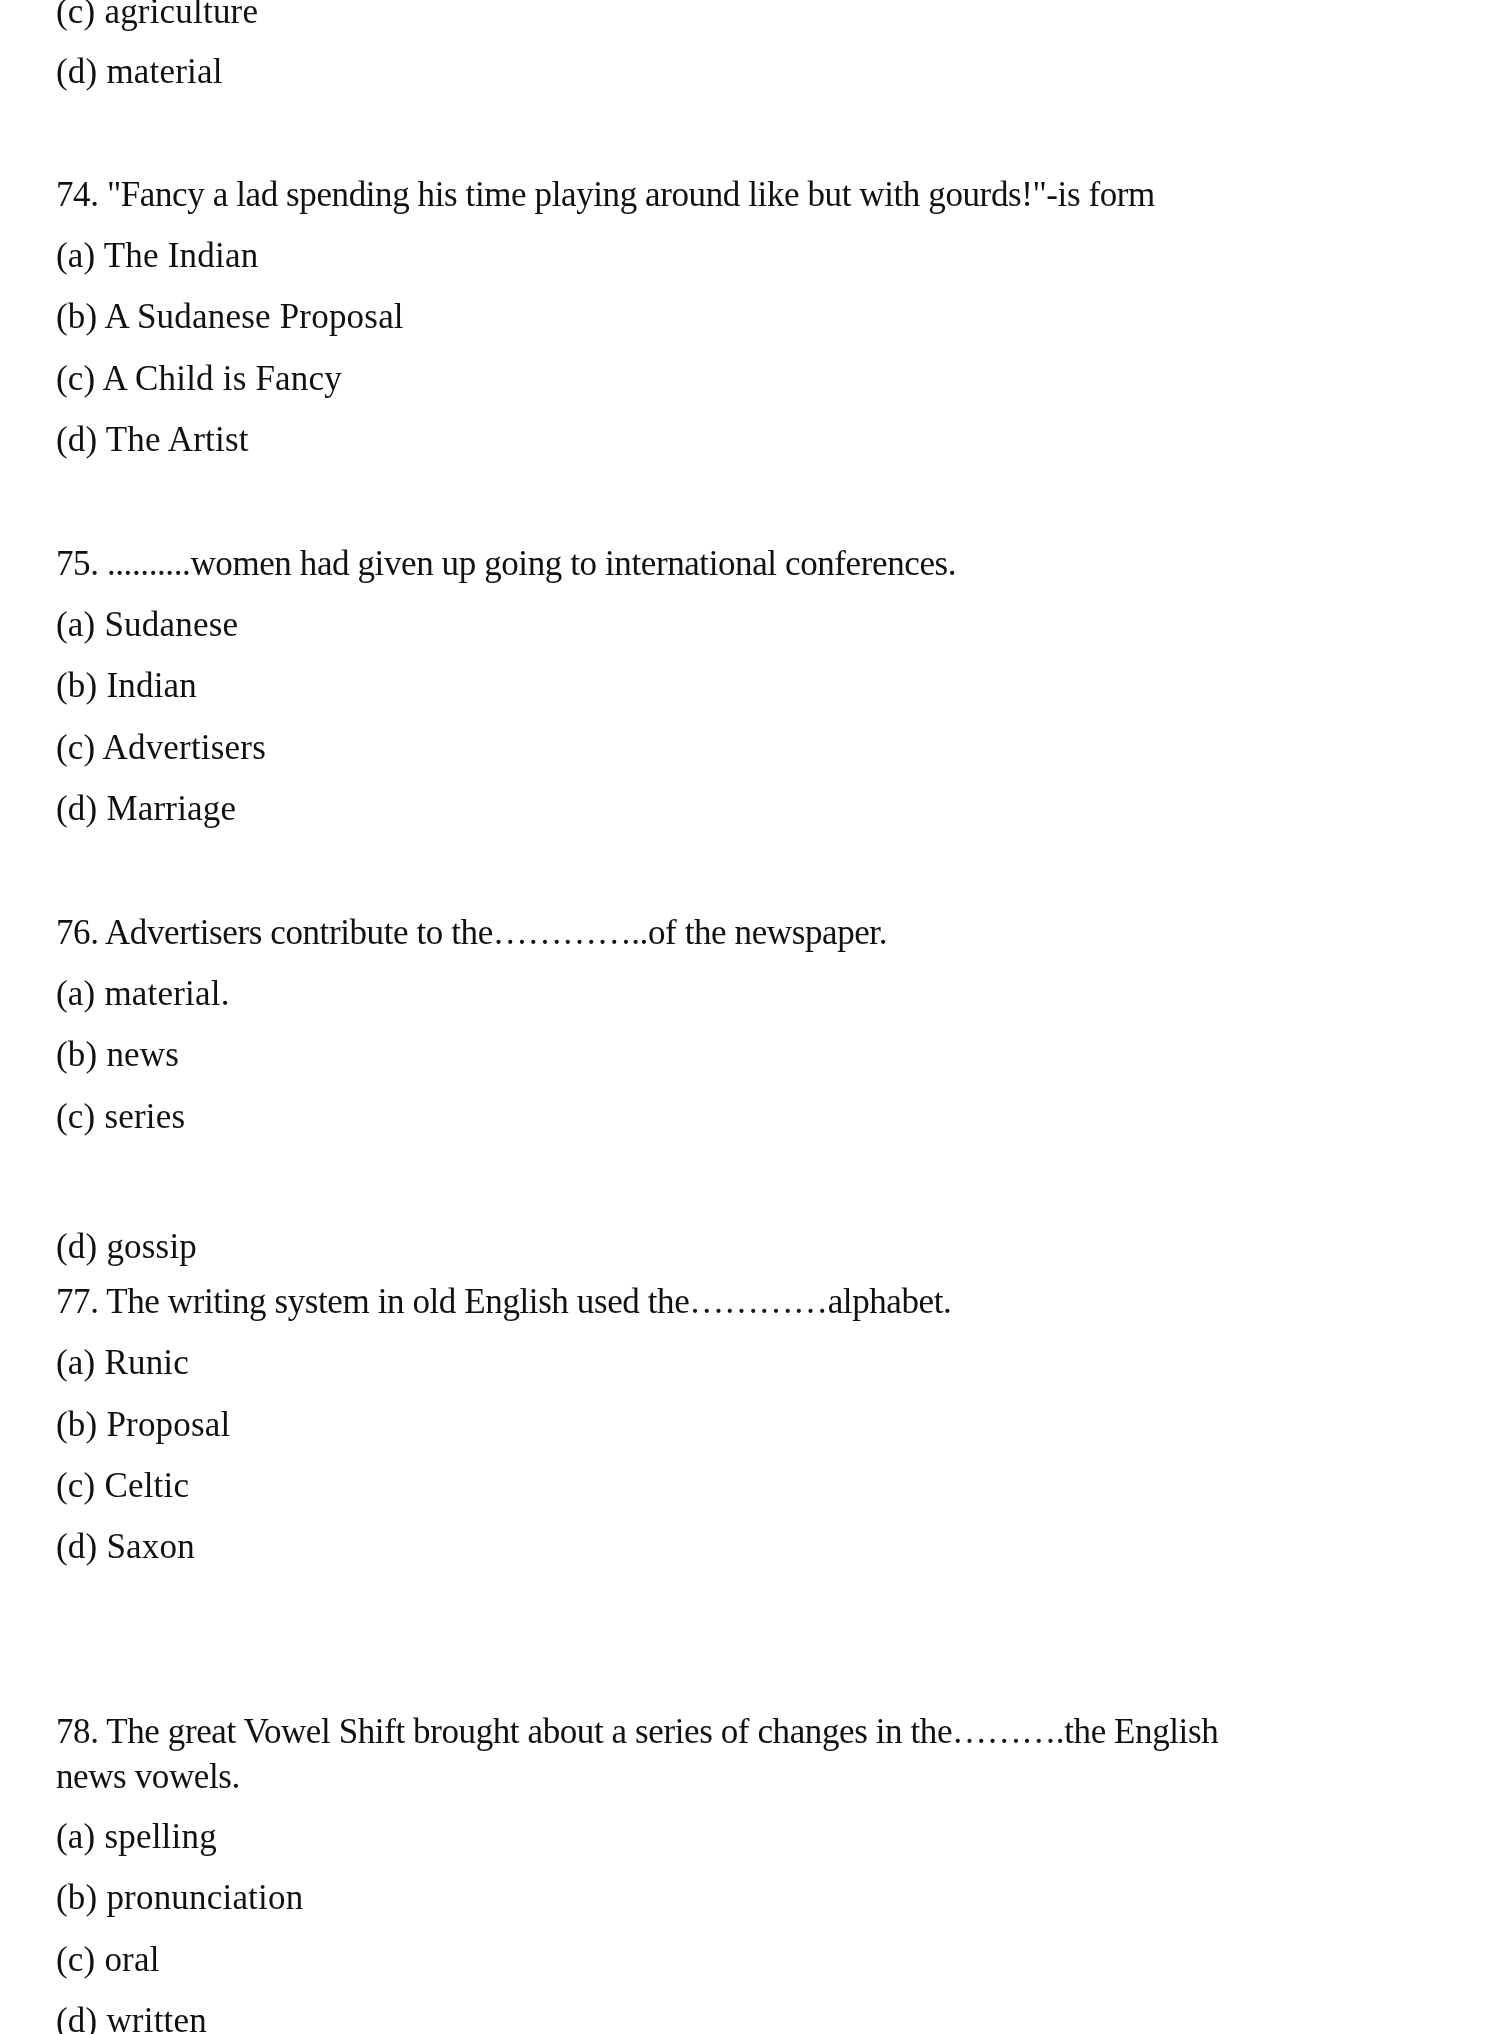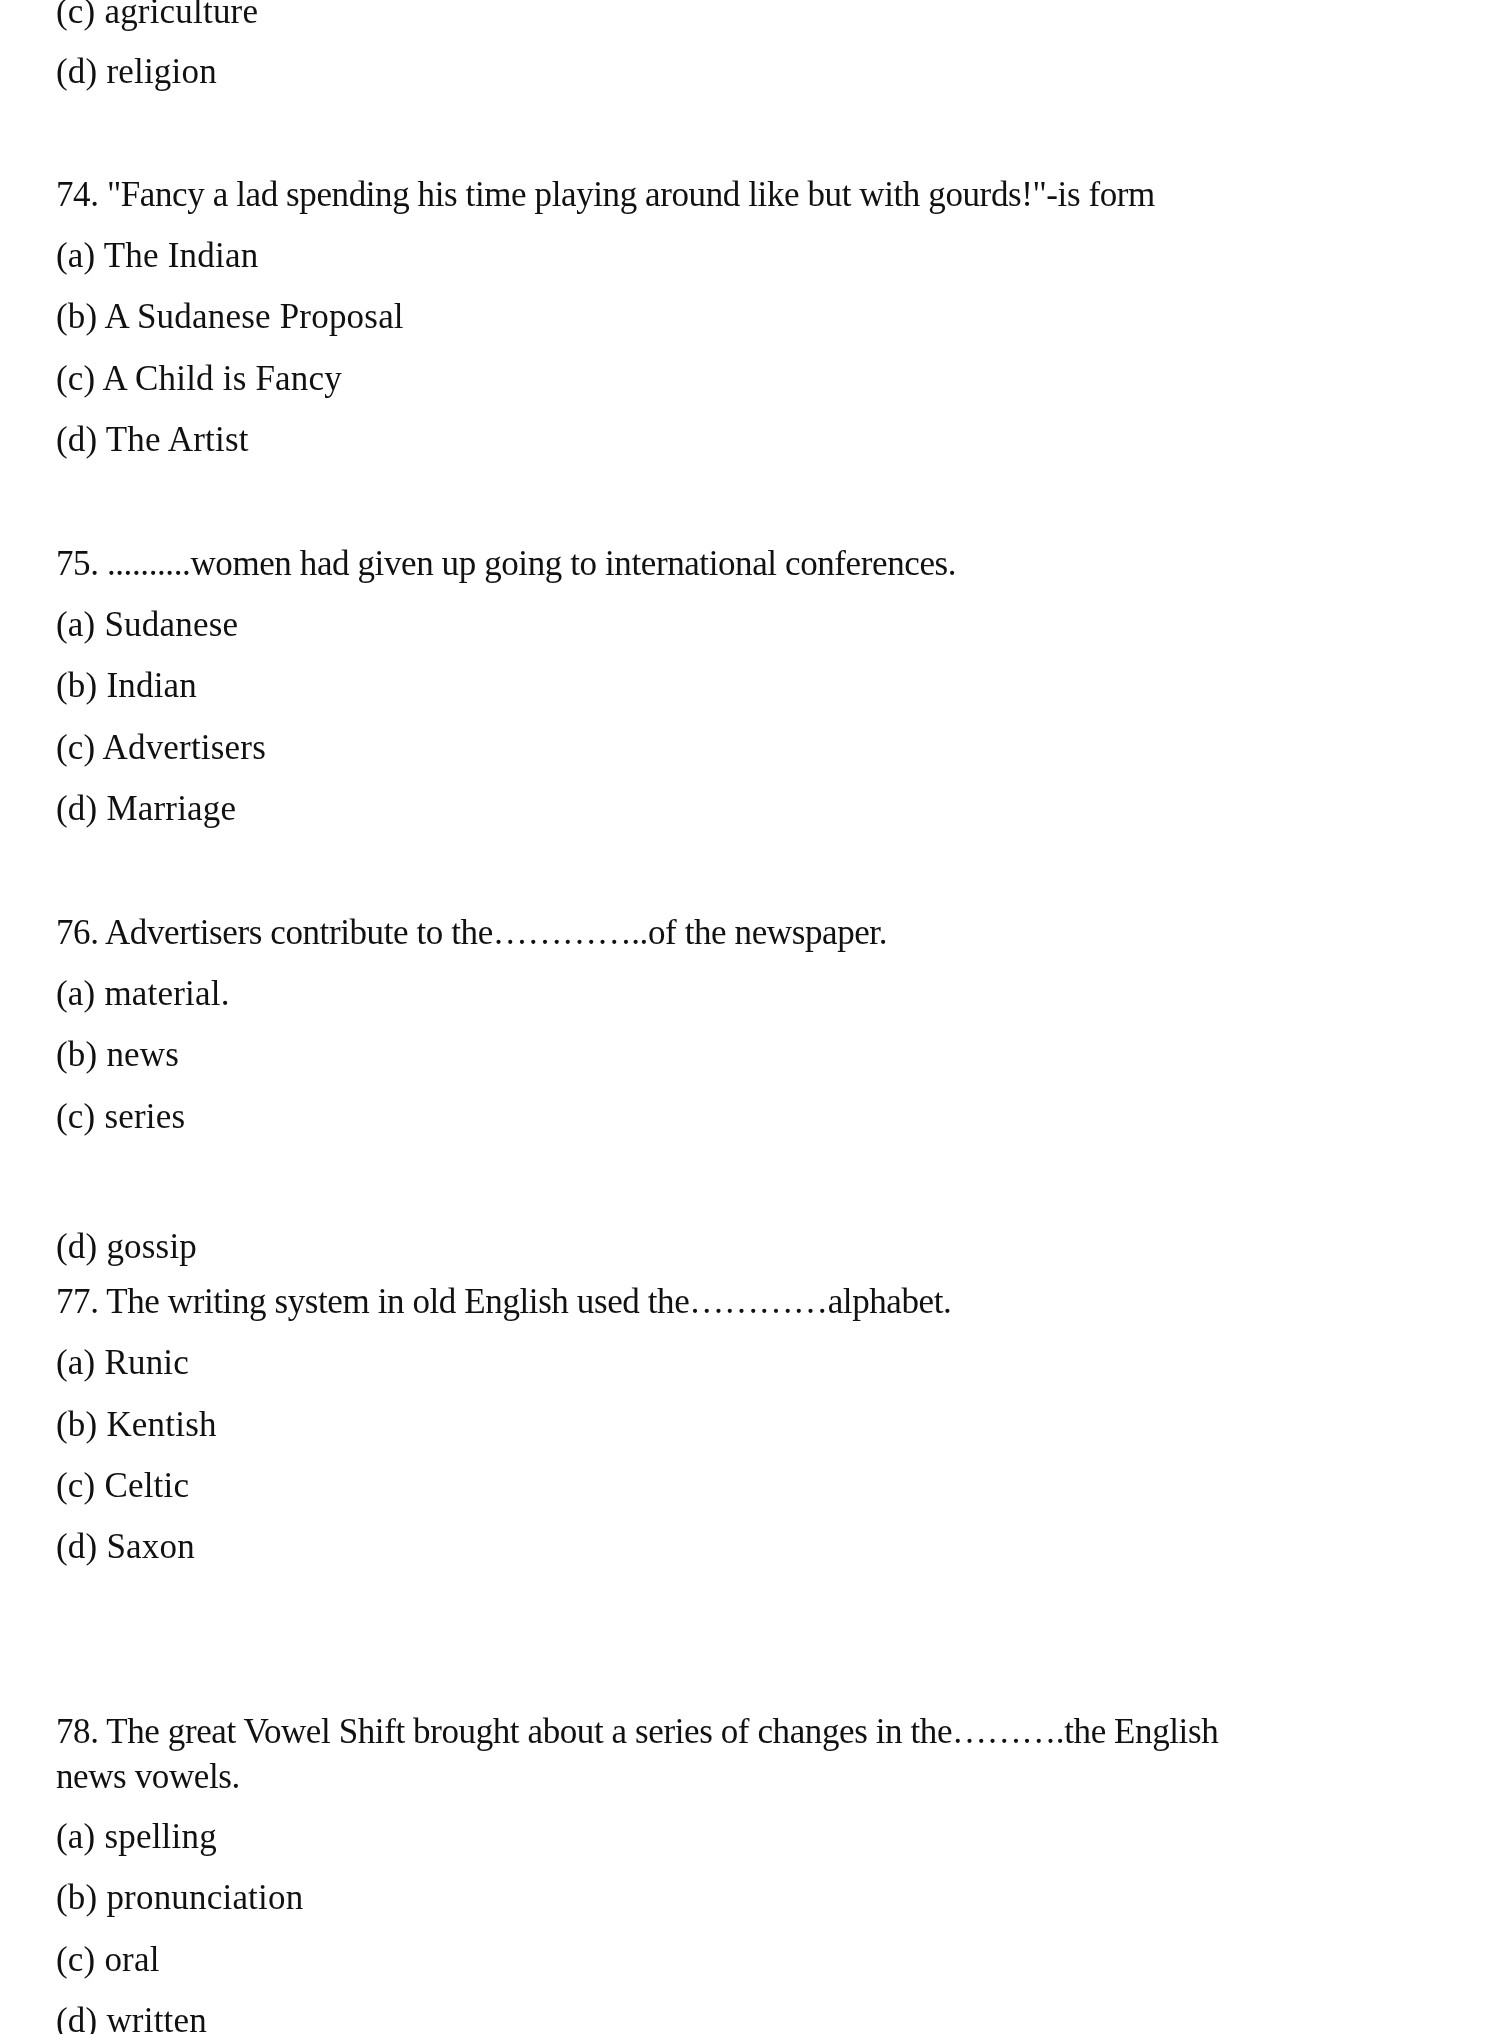--- a/index.html
+++ b/index.html
@@ -12,21 +12,21 @@
     position: absolute; left: 56px; font-size: 35px; line-height: 40px;
     white-space: nowrap;
   }
   .q { letter-spacing: -0.4px; }
   .opt { letter-spacing: 0.2px; }
 </style>
 </head>
 <body>
 
 <div class="line opt" style="top:-8px"><span>(c)</span> <span>agriculture</span></div>
-<div class="line opt" style="top:52px"><span>(d)</span> <span>religion</span></div>
+<div class="line opt" style="top:52px"><span>(d)</span> <span>material</span></div>
 
 <div class="line q" style="top:175px"><span>74.</span> <span>"Fancy a lad spending his time playing around like but with gourds!"-is form</span></div>
 <div class="line opt" style="top:236px"><span>(a)</span> <span>The Indian</span></div>
 <div class="line opt" style="top:297px"><span>(b)</span> <span>A Sudanese Proposal</span></div>
 <div class="line opt" style="top:359px"><span>(c)</span> <span>A Child is Fancy</span></div>
 <div class="line opt" style="top:420px"><span>(d)</span> <span>The Artist</span></div>
 
 <div class="line q" style="top:544px"><span>75.</span> <span>..........women had given up going to international conferences.</span></div>
 <div class="line opt" style="top:605px"><span>(a)</span> <span>Sudanese</span></div>
 <div class="line opt" style="top:666px"><span>(b)</span> <span>Indian</span></div>
@@ -34,21 +34,21 @@
 <div class="line opt" style="top:789px"><span>(d)</span> <span>Marriage</span></div>
 
 <div class="line q" style="top:913px"><span>76.</span> <span>Advertisers contribute to the…………..of the newspaper.</span></div>
 <div class="line opt" style="top:974px"><span>(a)</span> <span>material.</span></div>
 <div class="line opt" style="top:1035px"><span>(b)</span> <span>news</span></div>
 <div class="line opt" style="top:1097px"><span>(c)</span> <span>series</span></div>
 <div class="line opt" style="top:1227px"><span>(d)</span> <span>gossip</span></div>
 
 <div class="line q" style="top:1282px"><span>77.</span> <span>The writing system in old English used the…………alphabet.</span></div>
 <div class="line opt" style="top:1343px"><span>(a)</span> <span>Runic</span></div>
-<div class="line opt" style="top:1405px"><span>(b)</span> <span>Kentish</span></div>
+<div class="line opt" style="top:1405px"><span>(b)</span> <span>Proposal</span></div>
 <div class="line opt" style="top:1466px"><span>(c)</span> <span>Celtic</span></div>
 <div class="line opt" style="top:1527px"><span>(d)</span> <span>Saxon</span></div>
 
 <div class="line q" style="top:1712px"><span>78.</span> <span>The great Vowel Shift brought about a series of changes in the……….the English</span></div>
 <div class="line q" style="top:1757px"><span>news vowels.</span></div>
 <div class="line opt" style="top:1817px"><span>(a)</span> <span>spelling</span></div>
 <div class="line opt" style="top:1878px"><span>(b)</span> <span>pronunciation</span></div>
 <div class="line opt" style="top:1940px"><span>(c)</span> <span>oral</span></div>
 <div class="line opt" style="top:2001px"><span>(d)</span> <span>written</span></div>
 

